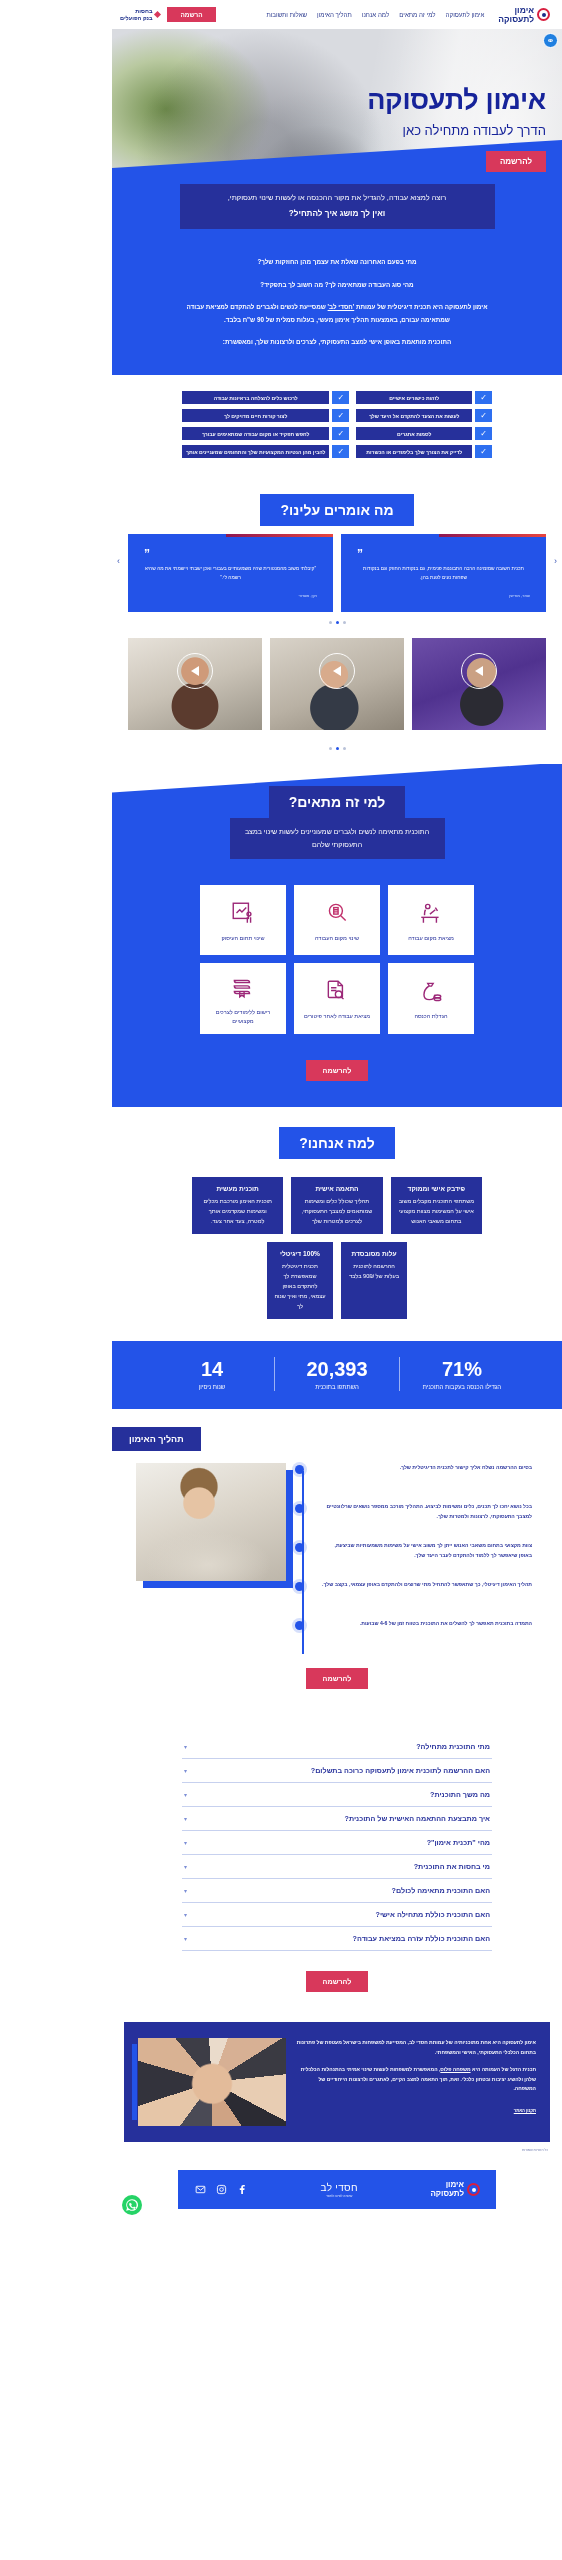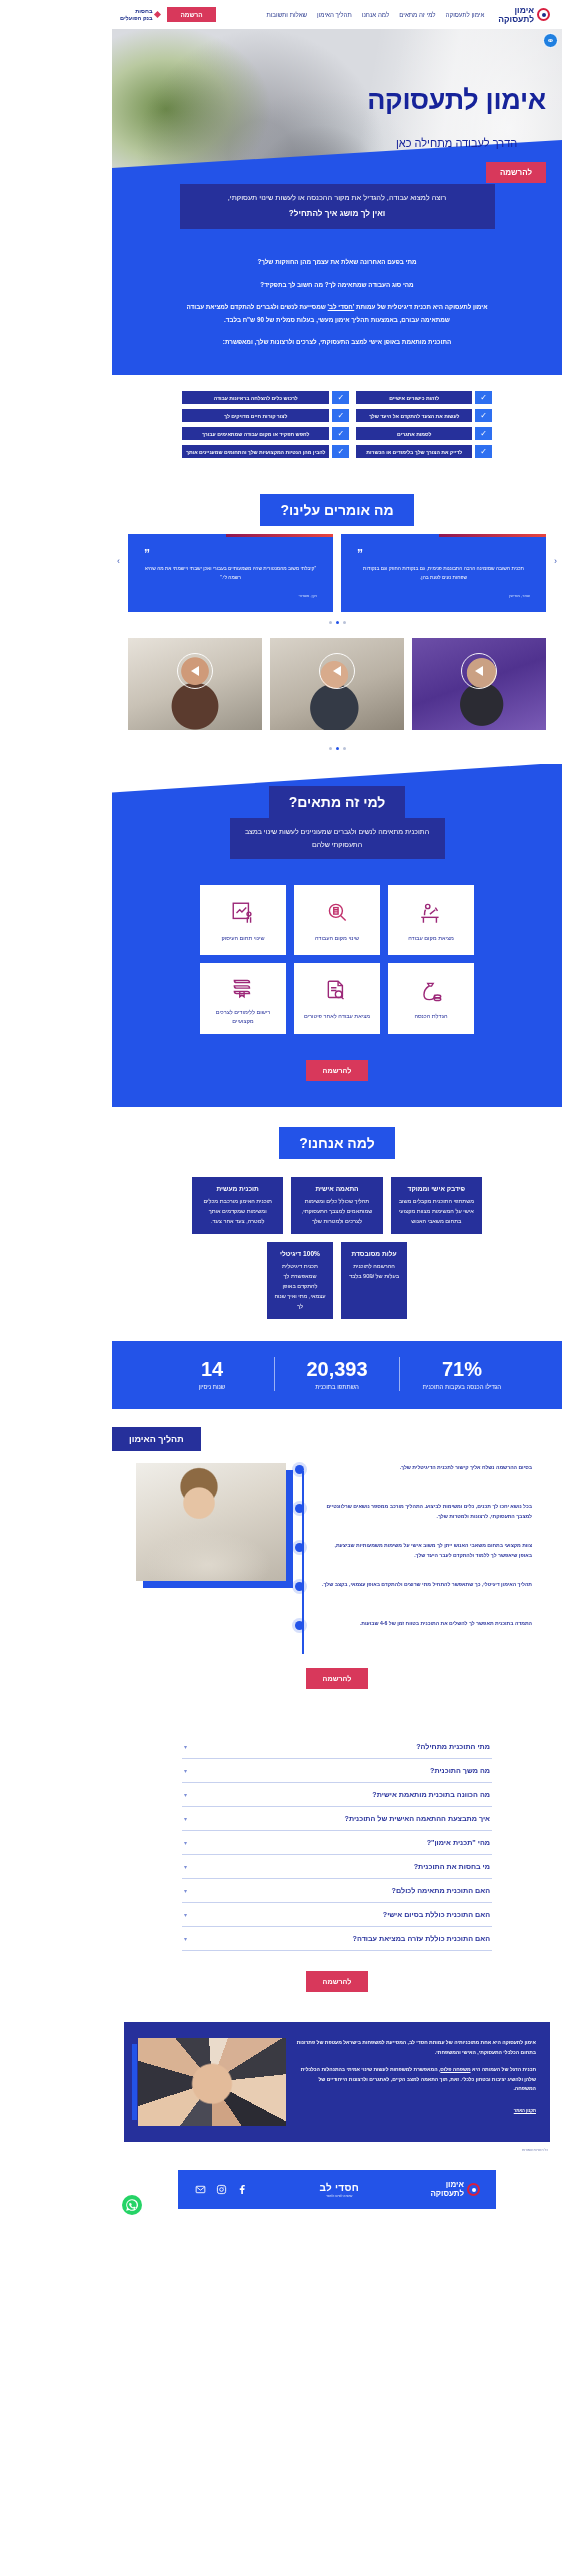--- a/index.html
+++ b/index.html
@@ -62,21 +62,21 @@
       linear-gradient(120deg, #e9ecef 0%, #f4f6f8 40%, #eceef1 100%);
   }
   .hero::before {
     content: ""; position: absolute; inset: 0;
     background:
       linear-gradient(100deg, rgba(255,255,255,0) 55%, rgba(255,255,255,.55) 72%, rgba(255,255,255,.2) 100%),
       radial-gradient(circle at 33% 62%, rgba(60,60,70,.35) 0 10%, rgba(60,60,70,0) 38%);
   }
   .hero-copy { position: absolute; right: 16px; top: 58px; text-align: right; z-index: 3; }
   .hero-title { font-size: 27px; font-weight: bold; color: #16239a; line-height: 1; letter-spacing: -.3px;}
-  .hero-sub { font-size: 11px; color: #16239a; margin-top: 23px; text-align: center; }
+  .hero-sub { font-size: 13px; color: #16239a; margin-top: 9px; }
   .btn-register-hero {
     display: inline-block; margin-top: 13px; background: #d8385b; color: #fff;
     font-size: 8px; font-weight: bold; padding: 6px 14px; border: none; cursor: pointer;
   }
 
   
   .intro-wrap { position: relative; background: #2353e8; padding-bottom: 18px; }
   .intro-wedge {
     position: absolute; top: -44px; left: 0; width: 100%; height: 60px;
     background: #2353e8; clip-path: polygon(0 28px, 100% 0, 100% 100%, 0 100%);
@@ -263,21 +263,21 @@
     margin: 18px 66px 0 66px; background: #2353e8; padding: 11px 16px;
     display: flex; align-items: center; justify-content: space-between;
   }
   .f-logo { display: flex; align-items: center; gap: 3px; }
   .f-logo-mark { width: 13px; height: 13px; border-radius: 50%; border: 2px solid #d81f3f;
     display: flex; align-items: center; justify-content: center; }
   .f-logo-mark i { width: 4px; height: 4px; border-radius: 50%; background: #fff; display: block;}
   .f-logo-text { font-size: 8px; font-weight: bold; color: #fff; line-height: 1.02; text-align: right;}
   .f-logo-text span { display: block; }
   .f-partner { text-align: center; color: #fff; }
-  .f-partner .big { font-size: 10px; font-weight: bold; letter-spacing: .3px; }
+  .f-partner .big { font-size: 10px; font-weight: normal; letter-spacing: .3px; }
   .f-partner .small { font-size: 3.2px; opacity: .85; margin-top: 1px; }
   .f-socials { display: flex; gap: 9px; align-items: center; }
   .f-socials .si { width: 12px; height: 12px; color: #fff; display: flex; align-items: center; justify-content: center; cursor: pointer;}
   .wa-fab {
     position: absolute; left: 10px; bottom: 20px; width: 20px; height: 20px; border-radius: 50%;
     background: #25d366; display: flex; align-items: center; justify-content: center; cursor: pointer;
   }
   .legal { font-size: 3.4px; color: #6d79ad; padding: 6px 14px 0 0; text-align: right; }
   .spacer-bottom { height: 26px; }
   svg { display: block; }
@@ -592,45 +592,45 @@
     </div>
     <button class="btn-register-proc">להרשמה</button>
   </section>
 
   <section class="faq">
     <div class="faq-item">
       <span class="faq-q">מתי התוכנית מתחילה?</span>
       <span class="faq-chev">▾</span>
     </div>
     <div class="faq-item">
+      <span class="faq-q">האם ההרשמה לתוכנית אימון לתעסוקה כרוכה בתשלום?</span>
+      <span class="faq-chev">▾</span>
+    </div>
+    <div class="faq-item">
       <span class="faq-q">מה משך התוכנית?</span>
       <span class="faq-chev">▾</span>
     </div>
     <div class="faq-item">
-      <span class="faq-q">מה הכוונה בתוכנית מותאמת אישית?</span>
-      <span class="faq-chev">▾</span>
-    </div>
-    <div class="faq-item">
       <span class="faq-q">איך מתבצעת ההתאמה האישית של התוכנית?</span>
       <span class="faq-chev">▾</span>
     </div>
     <div class="faq-item">
       <span class="faq-q">מהי "תכנית אימון"?</span>
       <span class="faq-chev">▾</span>
     </div>
     <div class="faq-item">
       <span class="faq-q">מי בחסות את התוכנית?</span>
       <span class="faq-chev">▾</span>
     </div>
     <div class="faq-item">
       <span class="faq-q">האם התוכנית מתאימה לכולם?</span>
       <span class="faq-chev">▾</span>
     </div>
     <div class="faq-item">
-      <span class="faq-q">האם התוכנית כוללת בסיום אישי?</span>
+      <span class="faq-q">האם התוכנית כוללת מתחילה אישי?</span>
       <span class="faq-chev">▾</span>
     </div>
     <div class="faq-item">
       <span class="faq-q">האם התוכנית כוללת עזרה במציאת עבודה?</span>
       <span class="faq-chev">▾</span>
     </div>
     <button class="btn-register-faq">להרשמה</button>
   </section>
 
   <section class="about">

